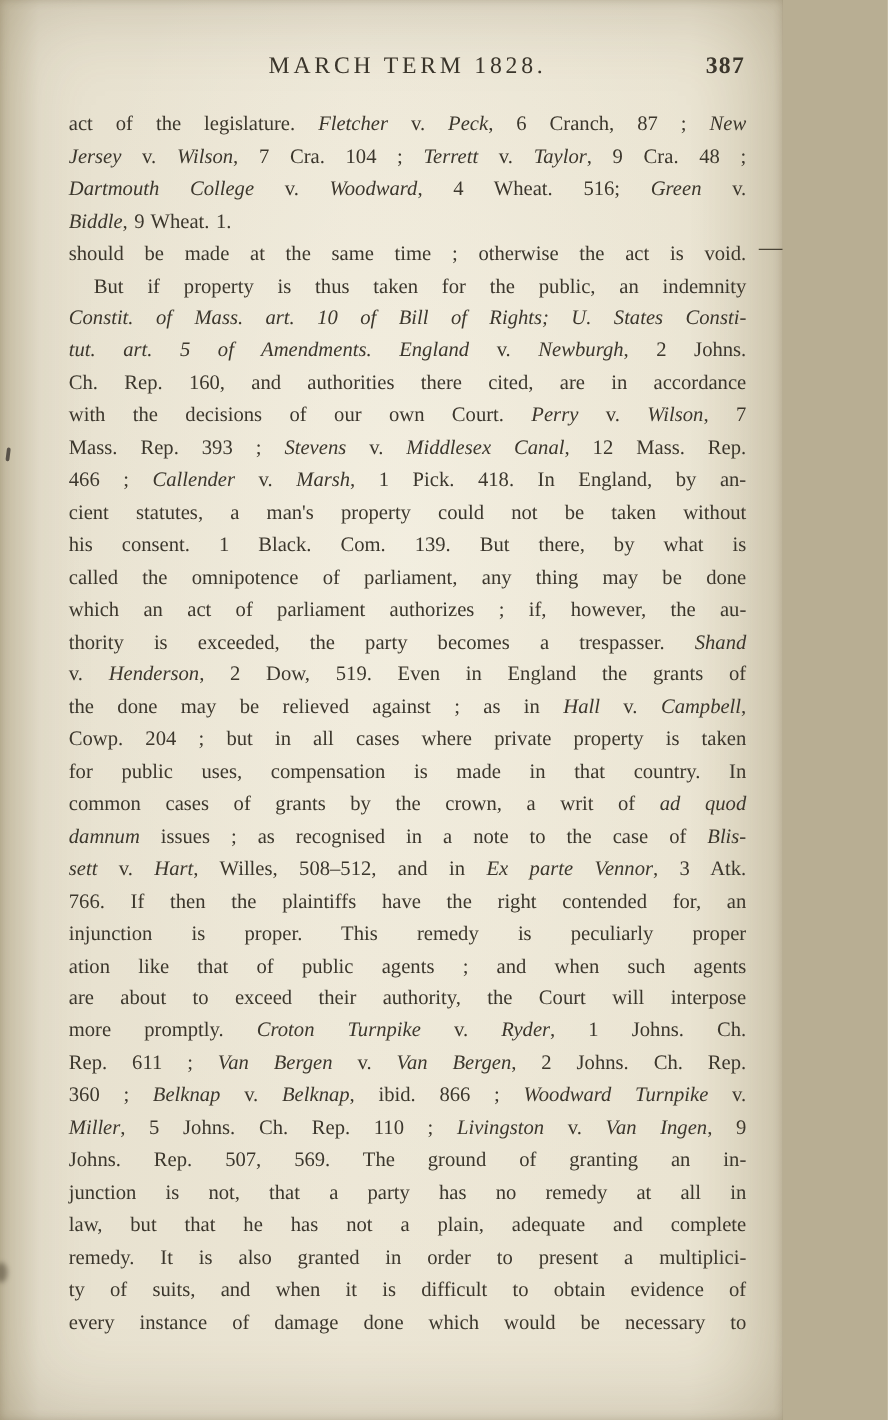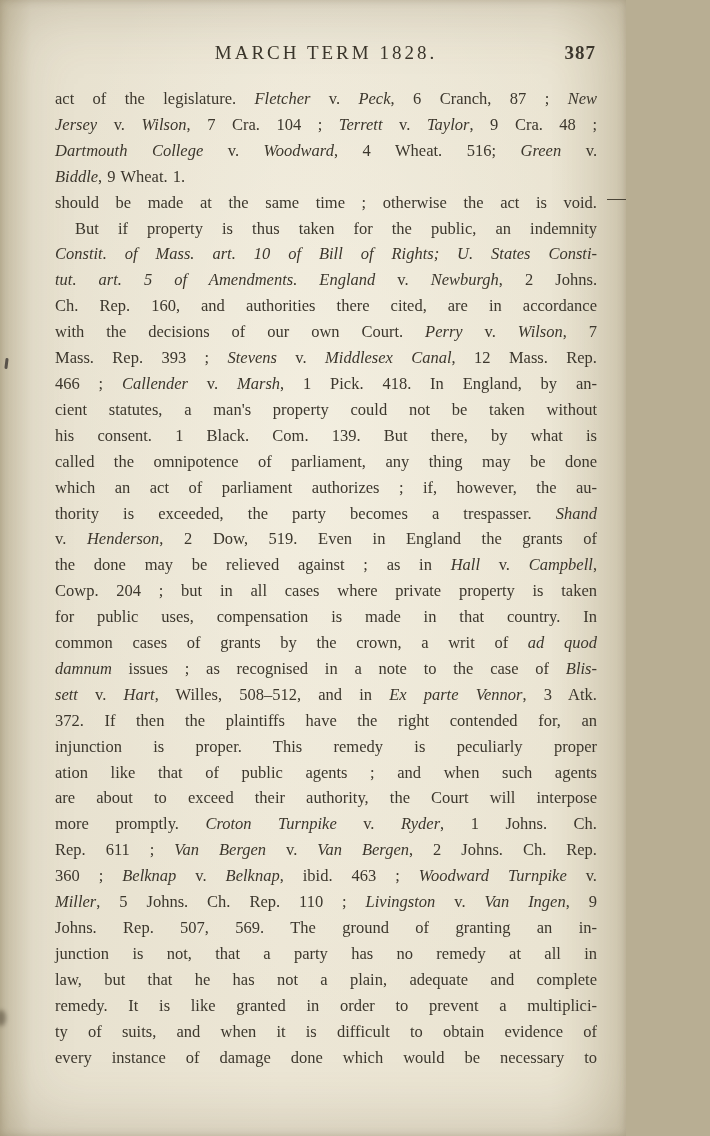--- a/index.html
+++ b/index.html
@@ -108,32 +108,32 @@
       <div class="line"><span>called the omnipotence of parliament, any thing may be done</span></div>
       <div class="line"><span>which an act of parliament authorizes ; if, however, the au-</span></div>
       <div class="line"><span>thority is exceeded, the party becomes a trespasser. </span><em>Shand</em></div>
       <div class="line"><span>v. </span><em>Henderson</em><span>, 2 Dow, 519. Even in England the grants of</span></div>
       <div class="line"><span>the done may be relieved against ; as in </span><em>Hall</em><span> v. </span><em>Campbell</em><span>,</span></div>
       <div class="line"><span>Cowp. 204 ; but in all cases where private property is taken</span></div>
       <div class="line"><span>for public uses, compensation is made in that country. In</span></div>
       <div class="line"><span>common cases of grants by the crown, a writ of </span><em>ad quod</em></div>
       <div class="line"><em>damnum</em><span> issues ; as recognised in a note to the case of </span><em>Blis-</em></div>
       <div class="line"><em>sett</em><span> v. </span><em>Hart</em><span>, Willes, 508–512, and in </span><em>Ex parte Vennor</em><span>, 3 Atk.</span></div>
-      <div class="line"><span>372. If then the plaintiffs have the right contended for, an</span></div>
+      <div class="line"><span>766. If then the plaintiffs have the right contended for, an</span></div>
       <div class="line"><span>injunction is proper. This remedy is peculiarly proper</span></div>
       <div class="line"><span>ation like that of public agents ; and when such agents</span></div>
       <div class="line"><span>are about to exceed their authority, the Court will interpose</span></div>
       <div class="line"><span>more promptly. </span><em>Croton Turnpike</em><span> v. </span><em>Ryder</em><span>, 1 Johns. Ch.</span></div>
       <div class="line"><span>Rep. 611 ; </span><em>Van Bergen</em><span> v. </span><em>Van Bergen</em><span>, 2 Johns. Ch. Rep.</span></div>
-      <div class="line"><span>360 ; </span><em>Belknap</em><span> v. </span><em>Belknap</em><span>, ibid. 463 ; </span><em>Woodward Turnpike</em><span> v.</span></div>
+      <div class="line"><span>360 ; </span><em>Belknap</em><span> v. </span><em>Belknap</em><span>, ibid. 866 ; </span><em>Woodward Turnpike</em><span> v.</span></div>
       <div class="line"><em>Miller</em><span>, 5 Johns. Ch. Rep. 110 ; </span><em>Livingston</em><span> v. </span><em>Van Ingen</em><span>, 9</span></div>
       <div class="line"><span>Johns. Rep. 507, 569. The ground of granting an in-</span></div>
       <div class="line"><span>junction is not, that a party has no remedy at all in</span></div>
       <div class="line"><span>law, but that he has not a plain, adequate and complete</span></div>
-      <div class="line"><span>remedy. It is like granted in order to prevent a multiplici-</span></div>
+      <div class="line"><span>remedy. It is also granted in order to present a multiplici-</span></div>
       <div class="line"><span>ty of suits, and when it is difficult to obtain evidence of</span></div>
       <div class="line"><span>every instance of damage done which would be necessary to</span></div>
     </div>
 
   <aside class="margin-note">
     <div>
         <div class="mn-line">Charles</div>
         <div class="mn-line">River</div>
         <div class="mn-line">Bridge</div>
         <div class="mn-line it">v.</div>

